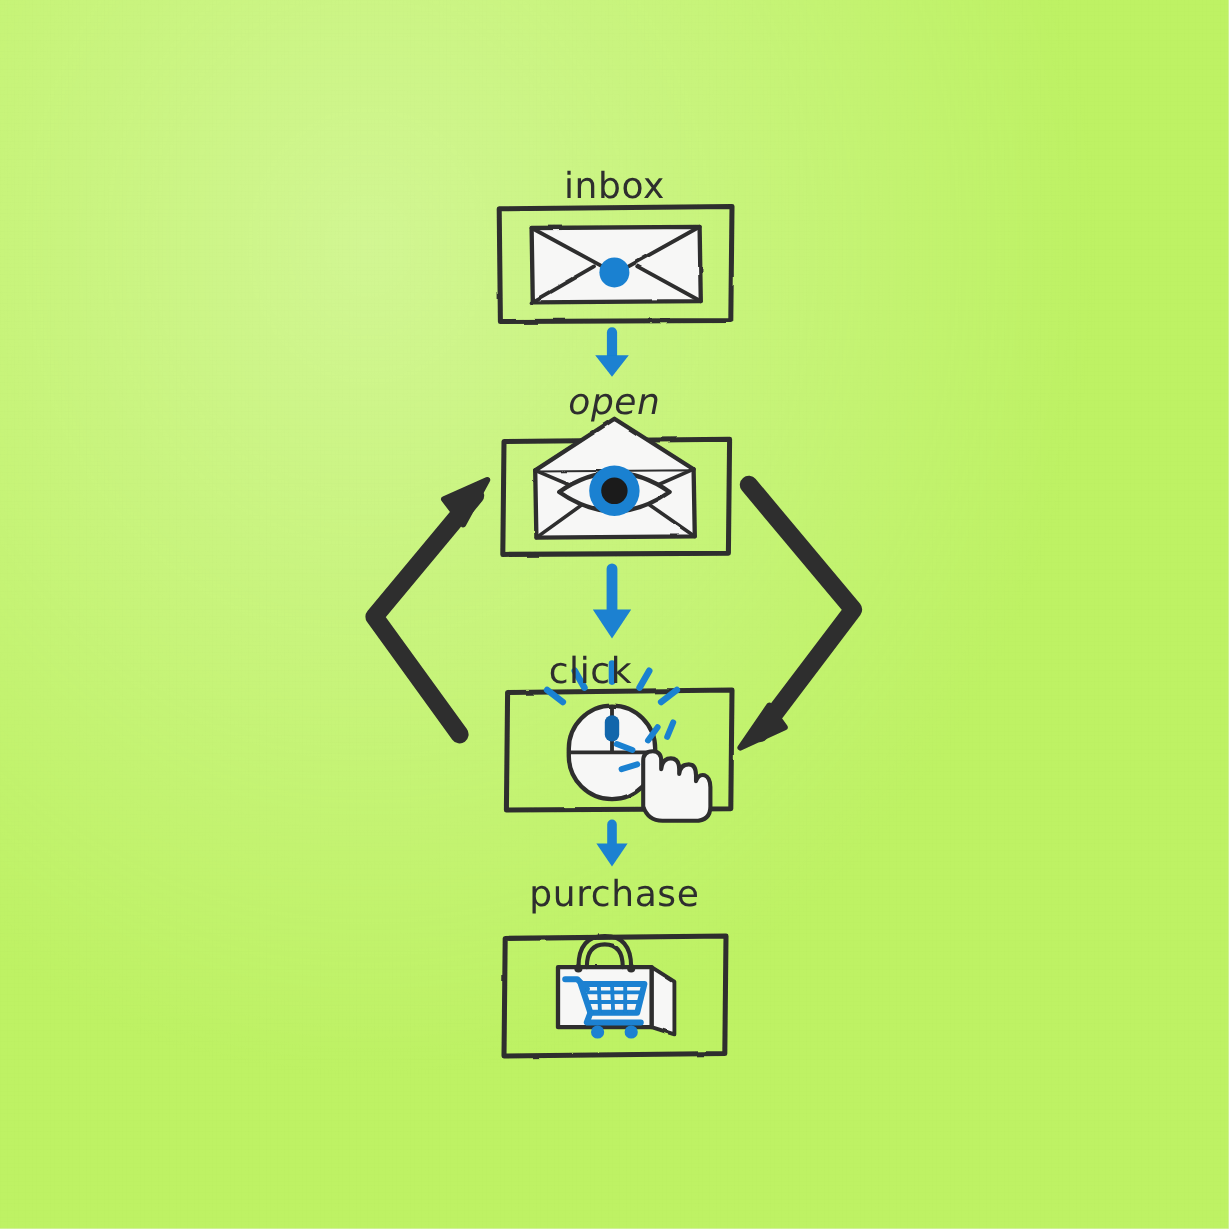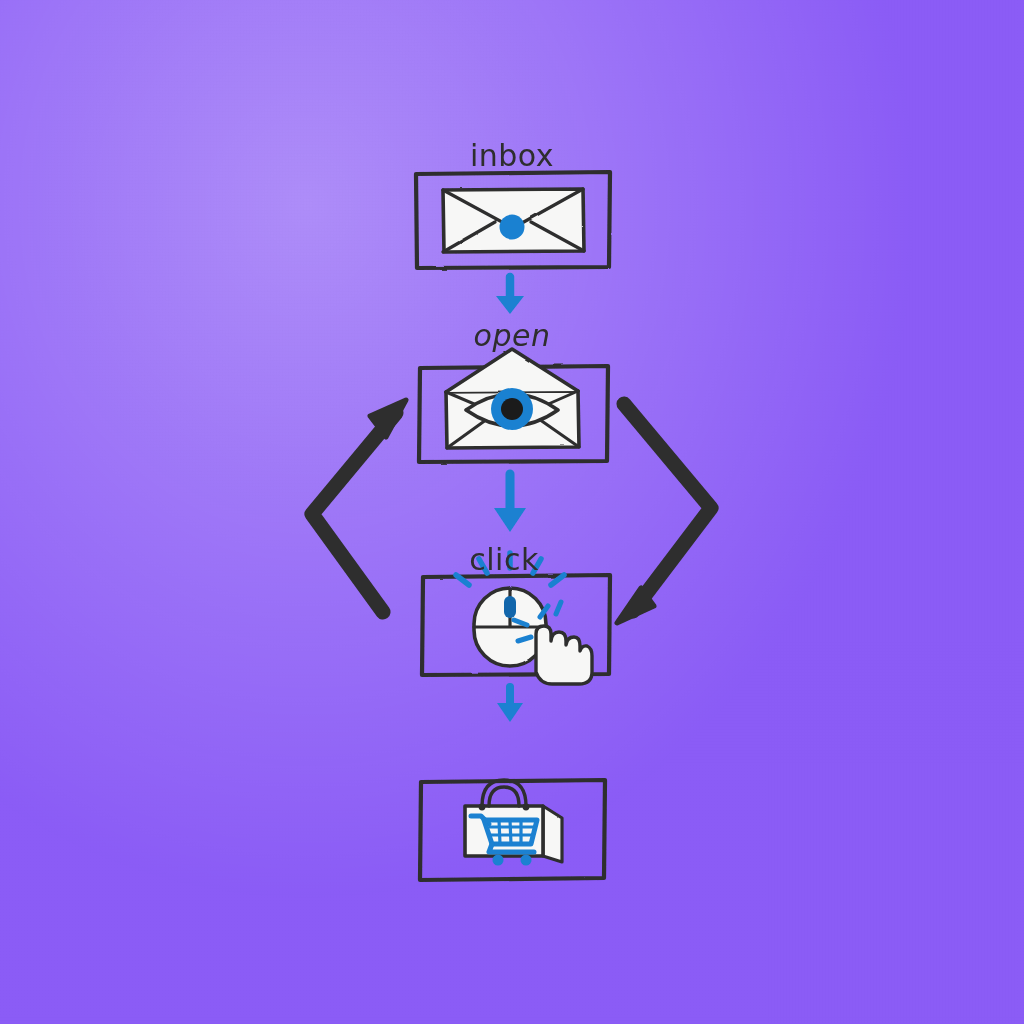--- a/index.html
+++ b/index.html
@@ -4,21 +4,21 @@
 <style>
   html, body {
     margin: 0;
     padding: 0;
     background: #efeeec;
   }
   #canvas {
     position: relative;
     width: 1024px;
     height: 1024px;
-    background: #8b5cf6;
+    background: #bef264;
     overflow: hidden;
     font-family: "DejaVu Sans", sans-serif;
   }
   
   #paper-grain {
     position: absolute;
     inset: 0;
     pointer-events: none;
     opacity: 0.5;
     background-image:
@@ -181,15 +181,16 @@
       <path d="M489 827 L535 827 M491 835 L533 835
                M499 820 L500 844 M510 820 L511 844 M521 820 L521 844" fill="none" stroke="#1a81d1" stroke-width="3.2"></path>
       <path d="M492 844 L489 852 L534 852" fill="none" stroke="#1a81d1" stroke-width="5" stroke-linecap="round" stroke-linejoin="round"></path>
       <circle cx="498" cy="860" r="5.5" fill="#1a81d1"></circle>
       <circle cx="526" cy="860" r="5.5" fill="#1a81d1"></circle>
     </g>
   </svg>
 
   <div class="node-label" style="left:512px; top:138px;">inbox</div>
   <div class="node-label" style="left:512px; top:318px;font-style:italic;">open</div>
-  <div class="node-label" style="left:504px; top:542px;">click</div>
+  <div class="node-label" style="left:492px; top:542px;">click</div>
+  <div class="node-label" style="left:512px; top:728px;">purchase</div>
 
 </div>
 
 </body></html>

